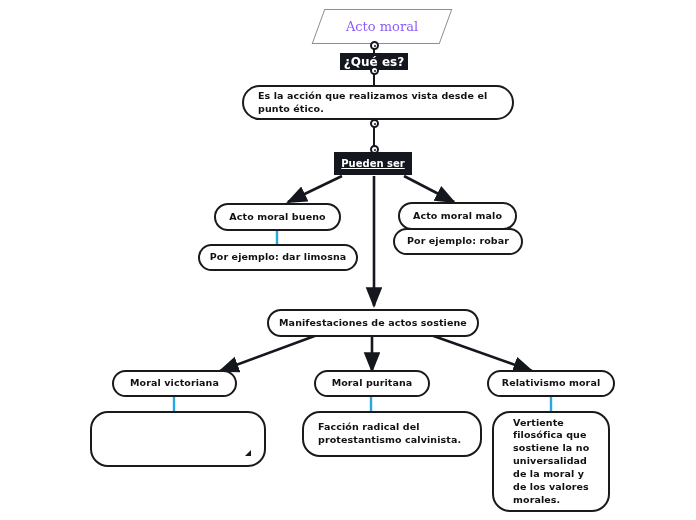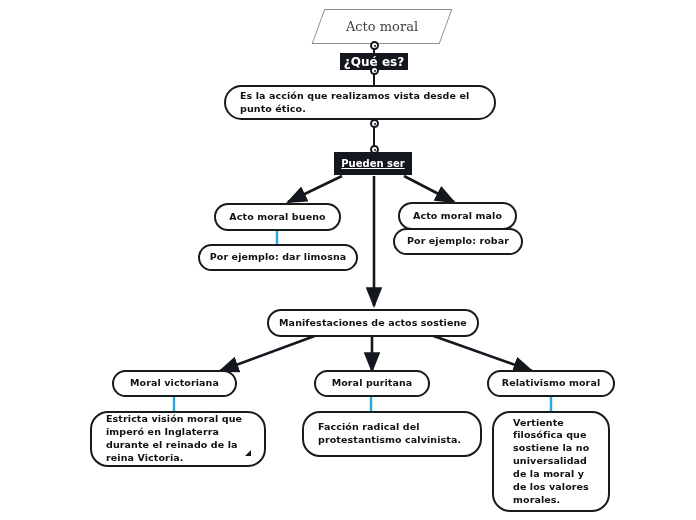--- a/index.html
+++ b/index.html
@@ -70,21 +70,21 @@
     transform: skewX(-20deg);
   }
   #root-shape .root-label {
     position: absolute;
     inset: 0;
     display: flex;
     align-items: center;
     justify-content: center;
     font-family: "DejaVu Serif", serif;
     font-size: 13px;
-    color: #404040;
+    color: #8b5cf6;
   }
   
   .chip {
     position: absolute;
     background: #15171f;
     color: #ffffff;
     display: flex;
     align-items: center;
     justify-content: center;
     font-family: "DejaVu Sans", sans-serif;
@@ -182,21 +182,21 @@
 </div>
 
 <div class="pin" style="left:370px; top:41px;"></div>
 <div class="pin" style="left:370px; top:66px;"></div>
 <div class="pin" style="left:370px; top:119px;"></div>
 <div class="pin" style="left:370px; top:145px;"></div>
 
 <div class="chip" id="chip-quees">¿Qué es?</div>
 <div class="chip" id="chip-puedenser">Pueden ser</div>
 
-<div class="node node-rounded" style="left:224px; top:85px; width:272px; height:35px;">
+<div class="node node-rounded" style="left:242px; top:85px; width:272px; height:35px;">
   <span class="node-text lead">Es la acción que realizamos vista desde el punto ético.</span>
 </div>
 
 <div class="node node-rounded center" style="left:214px; top:203px; width:127px; height:28px;">
   <span class="node-text">Acto moral bueno</span>
 </div>
 
 <div class="node node-rounded center" style="left:198px; top:244px; width:160px; height:27px;">
   <span class="node-text">Por ejemplo: dar limosna</span>
 </div>
@@ -211,21 +211,20 @@
 
 <div class="node node-rounded center" style="left:267px; top:309px; width:212px; height:28px;">
   <span class="node-text">Manifestaciones de actos sostiene</span>
 </div>
 
 <div class="node node-rounded center" style="left:112px; top:370px; width:125px; height:27px;">
   <span class="node-text">Moral victoriana</span>
 </div>
 
 <div class="node node-rounded soft" style="left:90px; top:411px; width:176px; height:56px;">
-  <span class="node-text lead">Estricta visión moral que imperó en Inglaterra durante el reinado de la reina Victoria.</span>
   <span class="resize-handle" style="right:13px; bottom:9px;"></span>
 </div>
 
 <div class="node node-rounded center" style="left:314px; top:370px; width:116px; height:27px;">
   <span class="node-text">Moral puritana</span>
 </div>
 
 <div class="node node-rounded soft" style="left:281px; top:411px; width:180px; height:46px;margin-left:21px;">
   <span class="node-text lead">Facción radical del protestantismo calvinista.</span>
 </div>

